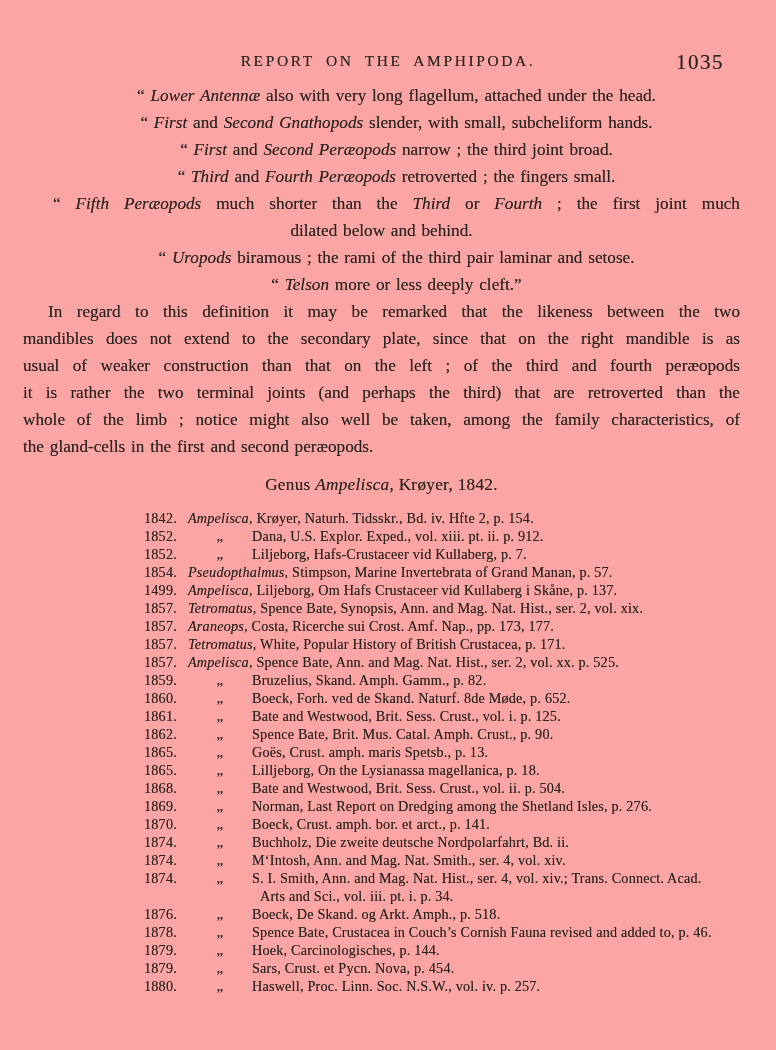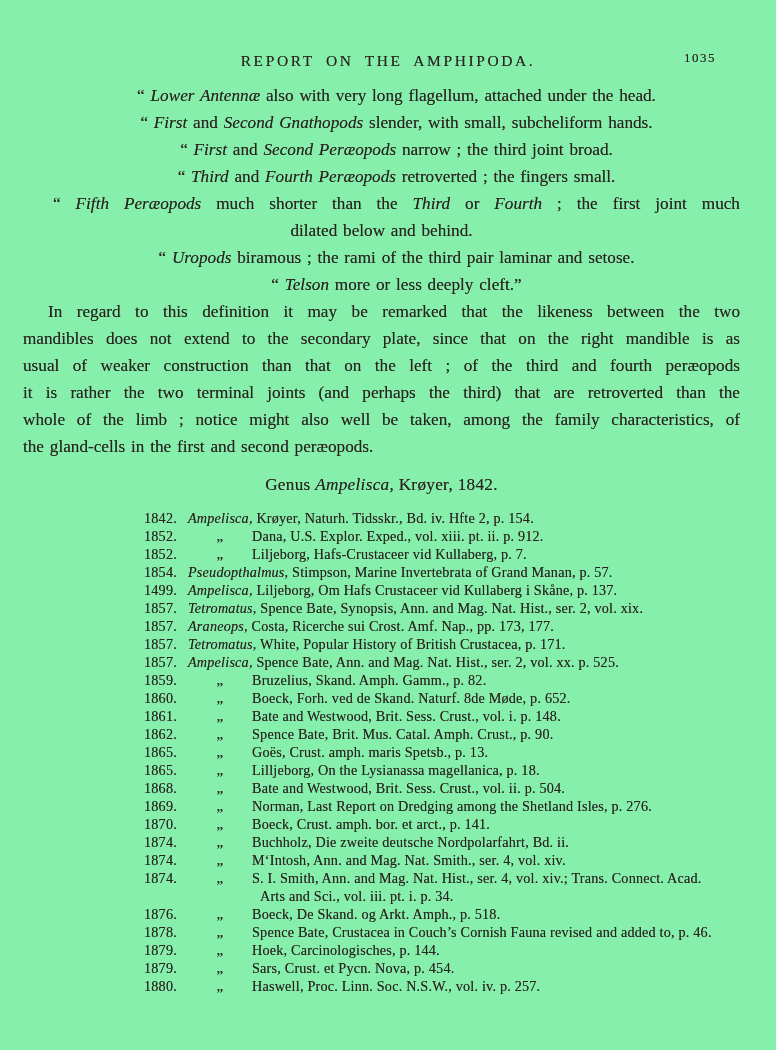--- a/index.html
+++ b/index.html
@@ -1,38 +1,38 @@
 <!DOCTYPE html>
 <html><head>
 <meta charset="utf-8">
 <style>
   html, body { margin: 0; padding: 0; background: #fcfcfa; }
   .page {
     position: relative;
     width: 776px;
     height: 1050px;
-    background: #86efac;
+    background: #fca5a5;
     color: #29231f;
     font-family: "Liberation Serif", "DejaVu Serif", serif;
     overflow: hidden;
     text-shadow: 0 0 0.5px rgba(41,35,31,0.55);
   }
   .running-head {
     position: absolute;
     top: 52px; left: 0; width: 100%;
     text-align: center;
     font-size: 15.5px;
     letter-spacing: 2.6px;
     word-spacing: 5px;
     color: #2a241f;
   }
   .page-number {
     position: absolute;
-    top: 50px; right: 60px;
-    font-size: 13px;
+    top: 50px; right: 52px;
+    font-size: 21px;
     letter-spacing: 1.5px;
   }
   .content {
     position: absolute;
     top: 82px; left: 23px; width: 717px;
   }
   
   .qline {
     font-size: 17.2px;
     line-height: 27px;
@@ -114,21 +114,21 @@
         <div class="bib-row"><span class="bib-year">1852.</span><span class="bib-ditto">„</span><span class="bib-text">Dana, U.S. Explor. Exped., vol. xiii. pt. ii. p. 912.</span></div>
         <div class="bib-row"><span class="bib-year">1852.</span><span class="bib-ditto">„</span><span class="bib-text">Liljeborg, Hafs-Crustaceer vid Kullaberg, p. 7.</span></div>
         <div class="bib-row"><span class="bib-year">1854.</span><i class="bib-genus">Pseudopthalmus,</i> <span class="bib-text">Stimpson, Marine Invertebrata of Grand Manan, p. 57.</span></div>
         <div class="bib-row"><span class="bib-year">1499.</span><i class="bib-genus">Ampelisca,</i> <span class="bib-text">Liljeborg, Om Hafs Crustaceer vid Kullaberg i Skåne, p. 137.</span></div>
         <div class="bib-row"><span class="bib-year">1857.</span><i class="bib-genus">Tetromatus,</i> <span class="bib-text">Spence Bate, Synopsis, Ann. and Mag. Nat. Hist., ser. 2, vol. xix.</span></div>
         <div class="bib-row"><span class="bib-year">1857.</span><i class="bib-genus">Araneops,</i> <span class="bib-text">Costa, Ricerche sui Crost. Amf. Nap., pp. 173, 177.</span></div>
         <div class="bib-row"><span class="bib-year">1857.</span><i class="bib-genus">Tetromatus,</i> <span class="bib-text">White, Popular History of British Crustacea, p. 171.</span></div>
         <div class="bib-row"><span class="bib-year">1857.</span><i class="bib-genus">Ampelisca,</i> <span class="bib-text">Spence Bate, Ann. and Mag. Nat. Hist., ser. 2, vol. xx. p. 525.</span></div>
         <div class="bib-row"><span class="bib-year">1859.</span><span class="bib-ditto">„</span><span class="bib-text">Bruzelius, Skand. Amph. Gamm., p. 82.</span></div>
         <div class="bib-row"><span class="bib-year">1860.</span><span class="bib-ditto">„</span><span class="bib-text">Boeck, Forh. ved de Skand. Naturf. 8de Møde, p. 652.</span></div>
-        <div class="bib-row"><span class="bib-year">1861.</span><span class="bib-ditto">„</span><span class="bib-text">Bate and Westwood, Brit. Sess. Crust., vol. i. p. 148.</span></div>
+        <div class="bib-row"><span class="bib-year">1861.</span><span class="bib-ditto">„</span><span class="bib-text">Bate and Westwood, Brit. Sess. Crust., vol. i. p. 125.</span></div>
         <div class="bib-row"><span class="bib-year">1862.</span><span class="bib-ditto">„</span><span class="bib-text">Spence Bate, Brit. Mus. Catal. Amph. Crust., p. 90.</span></div>
         <div class="bib-row"><span class="bib-year">1865.</span><span class="bib-ditto">„</span><span class="bib-text">Goës, Crust. amph. maris Spetsb., p. 13.</span></div>
         <div class="bib-row"><span class="bib-year">1865.</span><span class="bib-ditto">„</span><span class="bib-text">Lilljeborg, On the Lysianassa magellanica, p. 18.</span></div>
         <div class="bib-row"><span class="bib-year">1868.</span><span class="bib-ditto">„</span><span class="bib-text">Bate and Westwood, Brit. Sess. Crust., vol. ii. p. 504.</span></div>
         <div class="bib-row"><span class="bib-year">1869.</span><span class="bib-ditto">„</span><span class="bib-text">Norman, Last Report on Dredging among the Shetland Isles, p. 276.</span></div>
         <div class="bib-row"><span class="bib-year">1870.</span><span class="bib-ditto">„</span><span class="bib-text">Boeck, Crust. amph. bor. et arct., p. 141.</span></div>
         <div class="bib-row"><span class="bib-year">1874.</span><span class="bib-ditto">„</span><span class="bib-text">Buchholz, Die zweite deutsche Nordpolarfahrt, Bd. ii.</span></div>
         <div class="bib-row"><span class="bib-year">1874.</span><span class="bib-ditto">„</span><span class="bib-text">M‘Intosh, Ann. and Mag. Nat. Smith., ser. 4, vol. xiv.</span></div>
         <div class="bib-row"><span class="bib-year">1874.</span><span class="bib-ditto">„</span><span class="bib-text">S. I. Smith, Ann. and Mag. Nat. Hist., ser. 4, vol. xiv.; Trans. Connect. Acad.</span><div class="bib-cont">Arts and Sci., vol. iii. pt. i. p. 34.</div></div>
         <div class="bib-row"><span class="bib-year">1876.</span><span class="bib-ditto">„</span><span class="bib-text">Boeck, De Skand. og Arkt. Amph., p. 518.</span></div>

